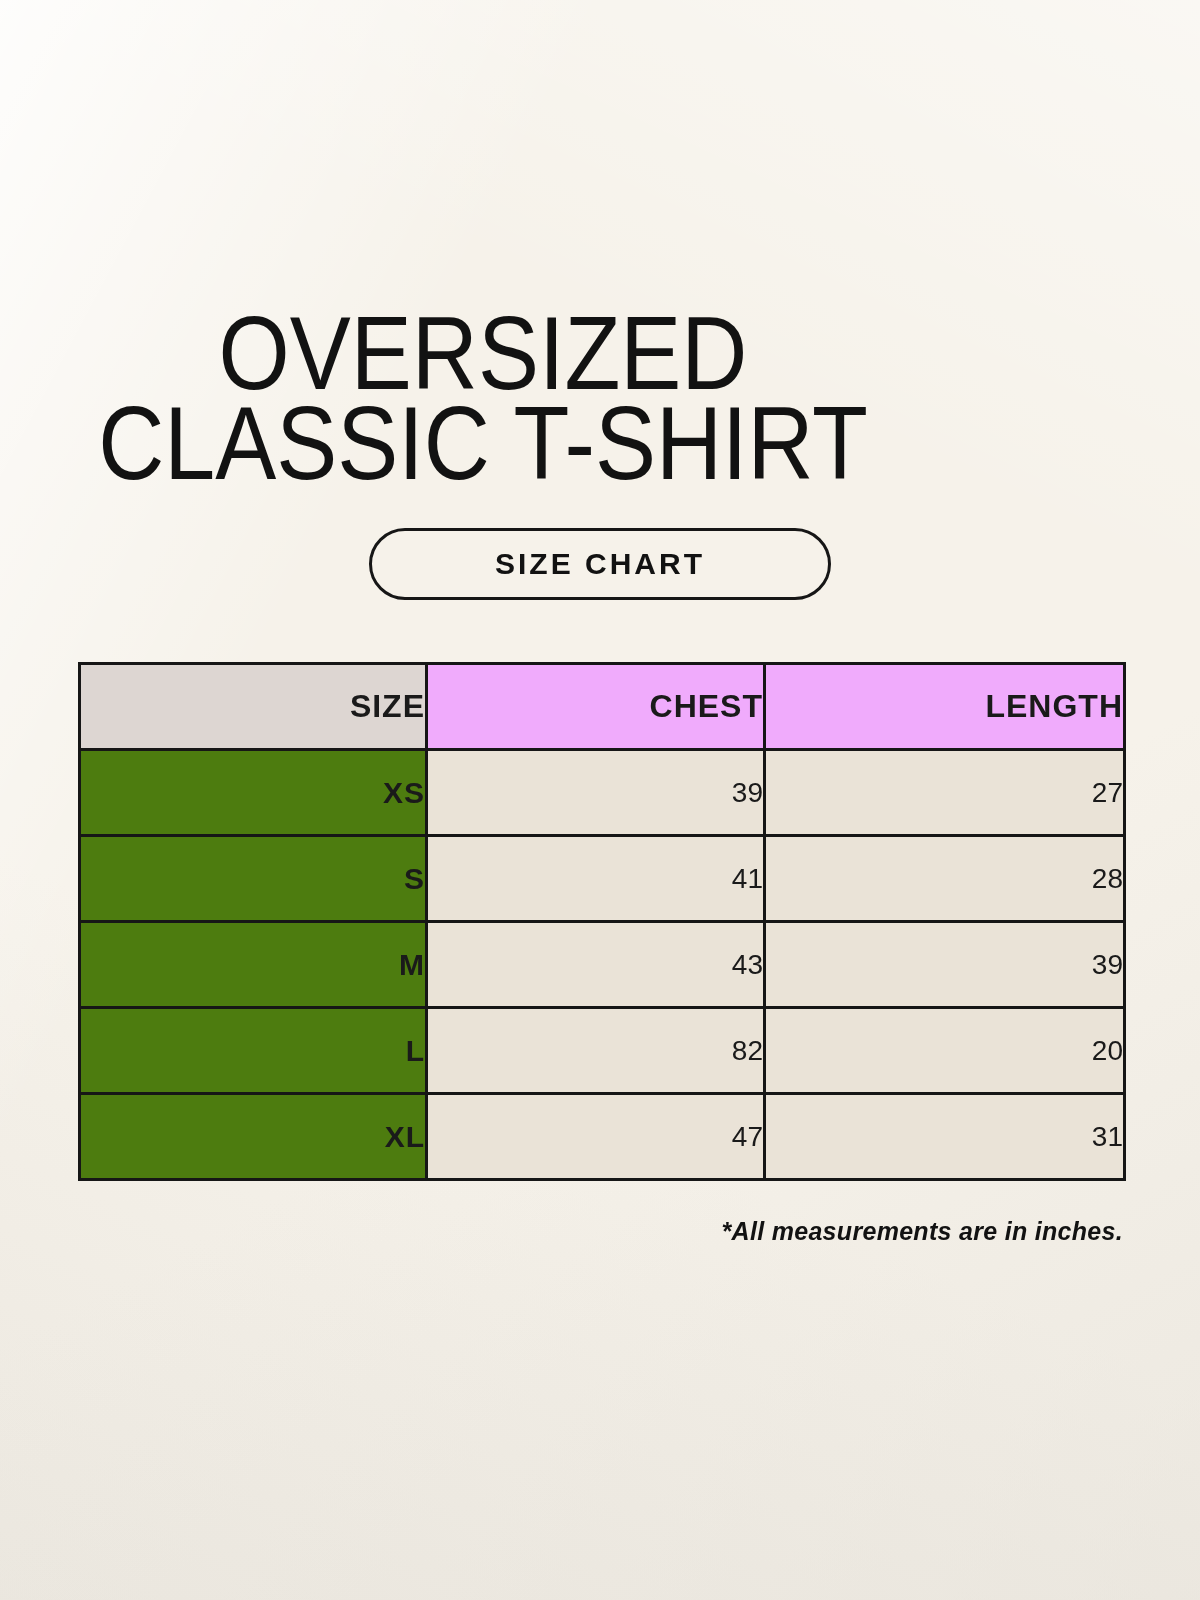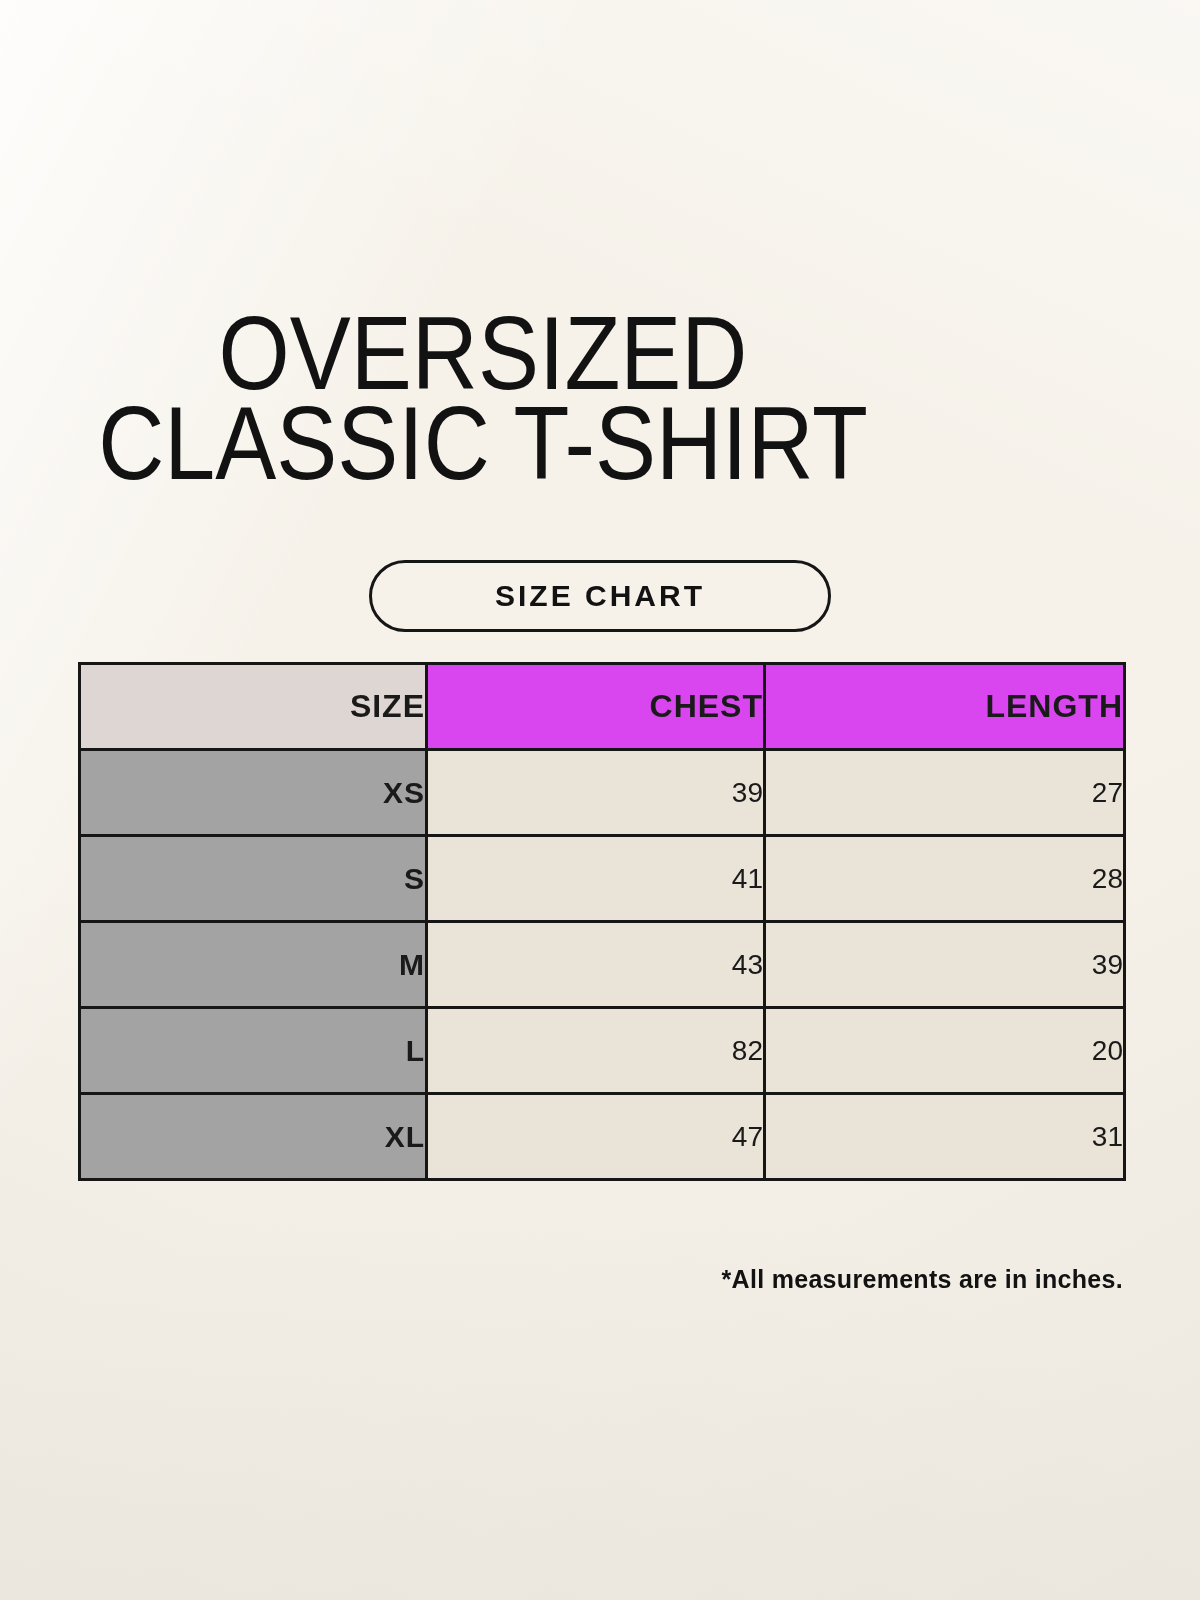--- a/index.html
+++ b/index.html
@@ -32,21 +32,21 @@
     font-weight: 400;
     letter-spacing: 0px;
     white-space: nowrap;
     transform: scaleX(0.88);
     transform-origin: 50% 50%;
     color: #121212;
   }
 
   .pill {
     position: absolute;
-    top: 560px;
+    top: 528px;
     left: 50%;
     transform: translateX(-50%);
     width: 462px;
     height: 72px;
     border: 3px solid #161616;
     border-radius: 40px;
     display: flex;
     align-items: center;
     justify-content: center;
     background: transparent;
@@ -75,42 +75,43 @@
   }
   .size-table col.c1 { width: 347px; }
   .size-table col.c2 { width: 338px; }
   .size-table col.c3 { width: 360px; }
   .size-table th {
     font-size: 32px;
     font-weight: 700;
     letter-spacing: 1px;
   }
   th.size-col   { background: #ddd6d2; }
-  th.measure-col{ background: #d946ef; }
+  th.measure-col{ background: #f0abfc; }
   td.size-cell {
-    background: #a3a3a3;
+    background: #4d7c0f;
     font-size: 30px;
     font-weight: 700;
     letter-spacing: 1px;
   }
   td.value-cell {
     background: #eae3d7;
     font-size: 28px;
     font-weight: 400;
   }
 
   .footnote {
     position: absolute;
-    top: 1264px;
+    top: 1216px;
     right: 77px;
     font-size: 25px;
     line-height: 30px;
     font-weight: 700;
     letter-spacing: 0.3px;
     color: #121212;
+    font-style: italic;
   }
 </style>
 </head>
 <body>
 
 <div class="title">
   <div class="title-line">OVERSIZED</div>
   <div class="title-line">CLASSIC T-SHIRT</div>
 </div>
 

